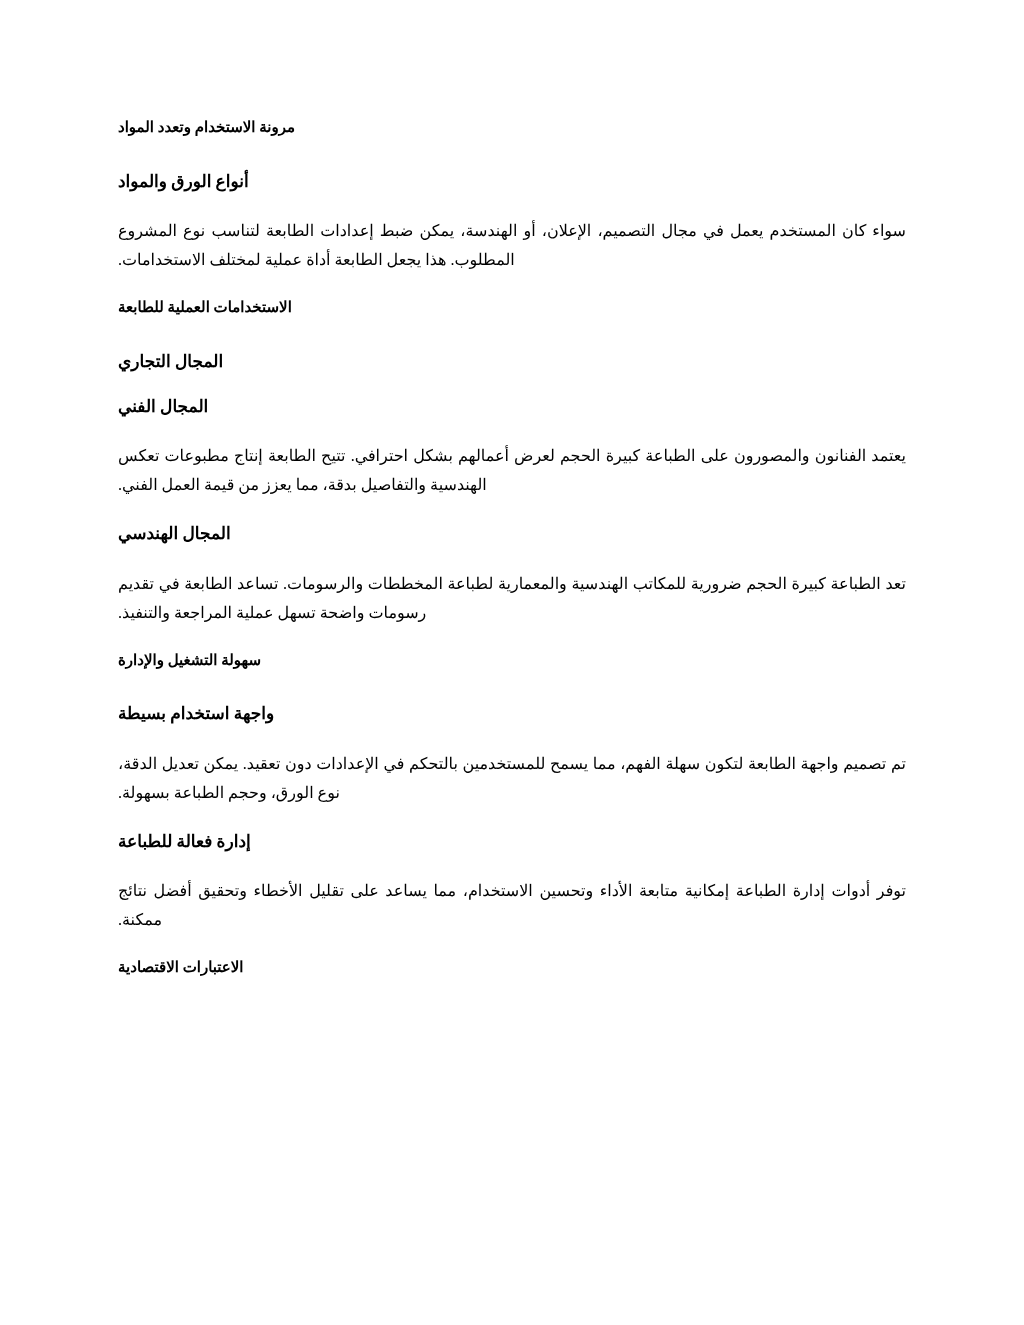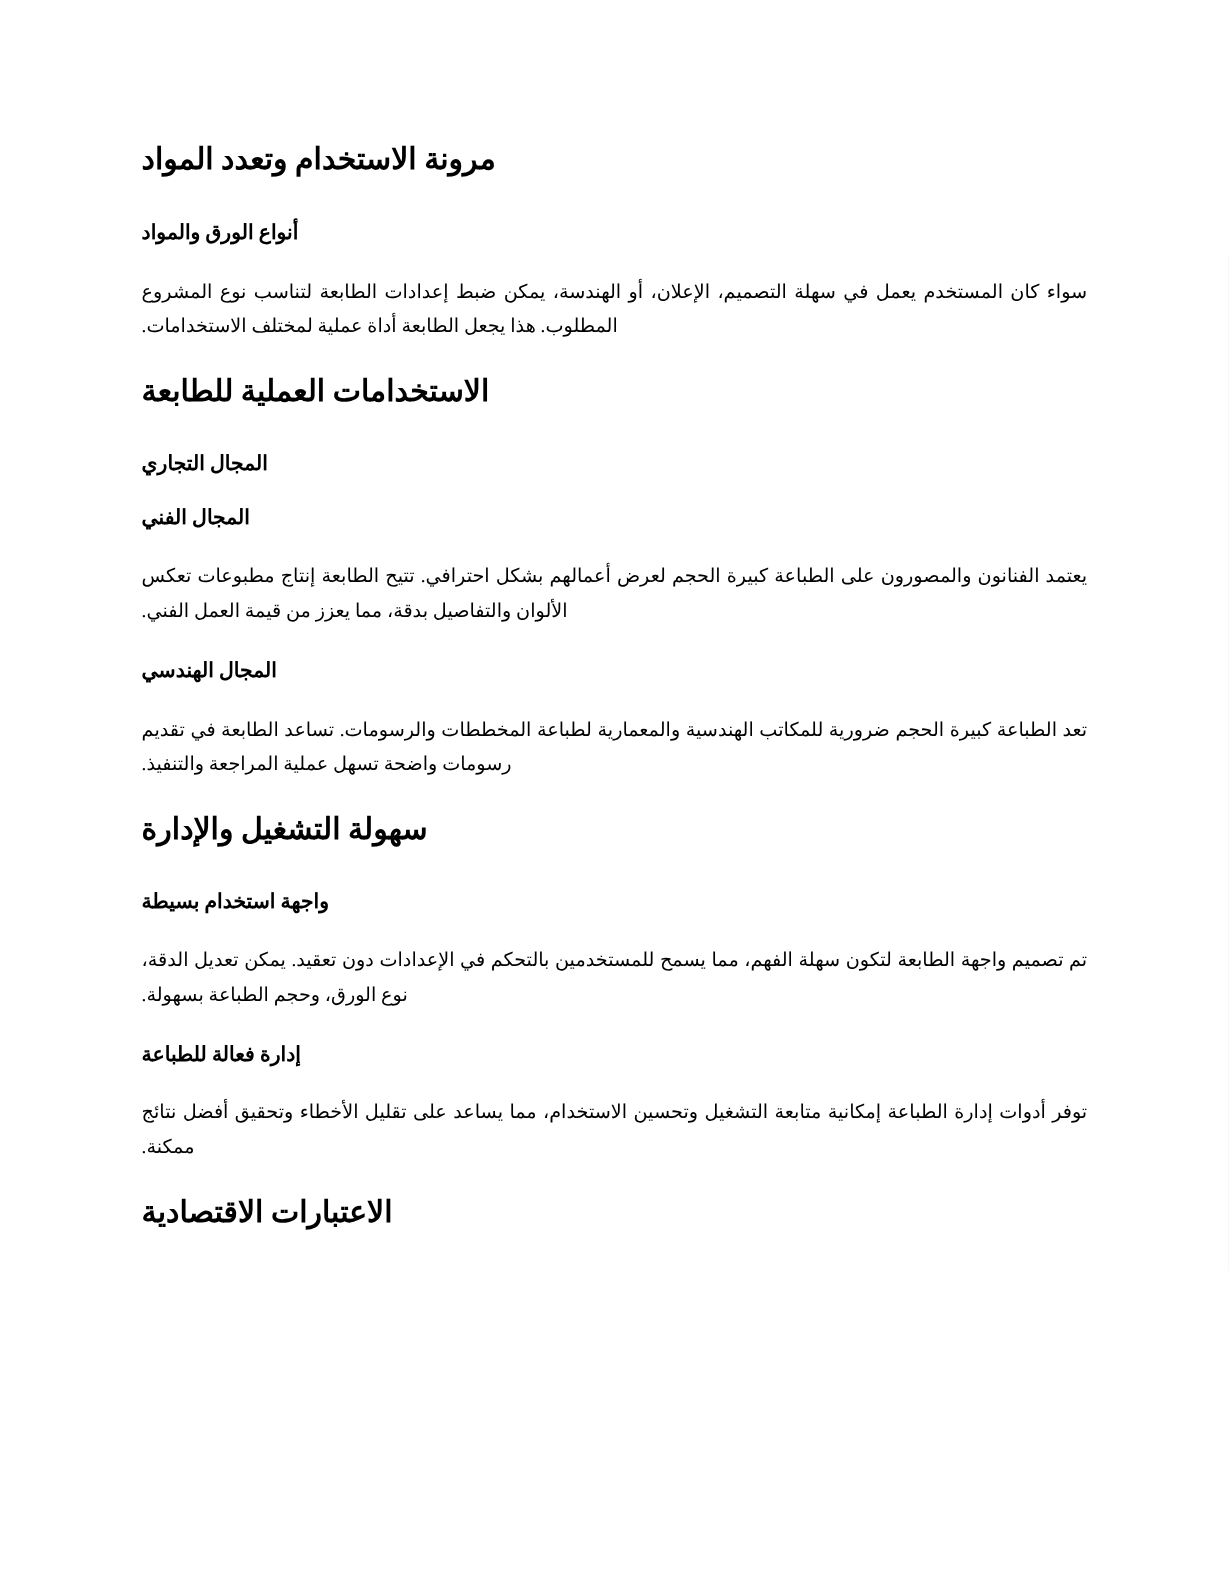--- a/index.html
+++ b/index.html
@@ -19,21 +19,21 @@
     font-family: "Liberation Serif", "DejaVu Serif", serif;
     color: #000000;
   }
   .doc {
     direction: rtl;
     text-align: justify;
     text-align-last: left;
     -moz-text-align-last: left;
   }
   .doc h1 {
-    font-size: 25px;
+    font-size: 15px;
     line-height: 1.25;
     font-weight: bold;
     margin: 24px 0 34px 0;
     text-align: left;
   }
   .doc h3 {
     font-size: 17px;
     line-height: 1.25;
     font-weight: bold;
     margin: 18px 0 24px 0;
@@ -48,36 +48,36 @@
 </head>
 <body>
 
 <div class="page">
   <div class="doc" dir="rtl">
 
     <h1>مرونة الاستخدام وتعدد المواد</h1>
 
     <h3>أنواع الورق والمواد</h3>
 
-    <p>سواء كان المستخدم يعمل في سهلة التصميم، الإعلان، أو الهندسة، يمكن ضبط إعدادات الطابعة لتناسب نوع المشروع المطلوب. هذا يجعل الطابعة أداة عملية لمختلف الاستخدامات.</p>
+    <p>سواء كان المستخدم يعمل في مجال التصميم، الإعلان، أو الهندسة، يمكن ضبط إعدادات الطابعة لتناسب نوع المشروع المطلوب. هذا يجعل الطابعة أداة عملية لمختلف الاستخدامات.</p>
 
     <h1>الاستخدامات العملية للطابعة</h1>
 
     <h3>المجال التجاري</h3>
 
     <h3>المجال الفني</h3>
-    <p>يعتمد الفنانون والمصورون على الطباعة كبيرة الحجم لعرض أعمالهم بشكل احترافي. تتيح الطابعة إنتاج مطبوعات تعكس الألوان والتفاصيل بدقة، مما يعزز من قيمة العمل الفني.</p>
+    <p>يعتمد الفنانون والمصورون على الطباعة كبيرة الحجم لعرض أعمالهم بشكل احترافي. تتيح الطابعة إنتاج مطبوعات تعكس الهندسية والتفاصيل بدقة، مما يعزز من قيمة العمل الفني.</p>
 
     <h3>المجال الهندسي</h3>
     <p>تعد الطباعة كبيرة الحجم ضرورية للمكاتب الهندسية والمعمارية لطباعة المخططات والرسومات. تساعد الطابعة في تقديم رسومات واضحة تسهل عملية المراجعة والتنفيذ.</p>
 
     <h1>سهولة التشغيل والإدارة</h1>
 
     <h3>واجهة استخدام بسيطة</h3>
     <p>تم تصميم واجهة الطابعة لتكون سهلة الفهم، مما يسمح للمستخدمين بالتحكم في الإعدادات دون تعقيد. يمكن تعديل الدقة، نوع الورق، وحجم الطباعة بسهولة.</p>
 
     <h3>إدارة فعالة للطباعة</h3>
-    <p>توفر أدوات إدارة الطباعة إمكانية متابعة التشغيل وتحسين الاستخدام، مما يساعد على تقليل الأخطاء وتحقيق أفضل نتائج ممكنة.</p>
+    <p>توفر أدوات إدارة الطباعة إمكانية متابعة الأداء وتحسين الاستخدام، مما يساعد على تقليل الأخطاء وتحقيق أفضل نتائج ممكنة.</p>
 
     <h1>الاعتبارات الاقتصادية</h1>
 
   </div>
 </div>
 
 </body></html>

